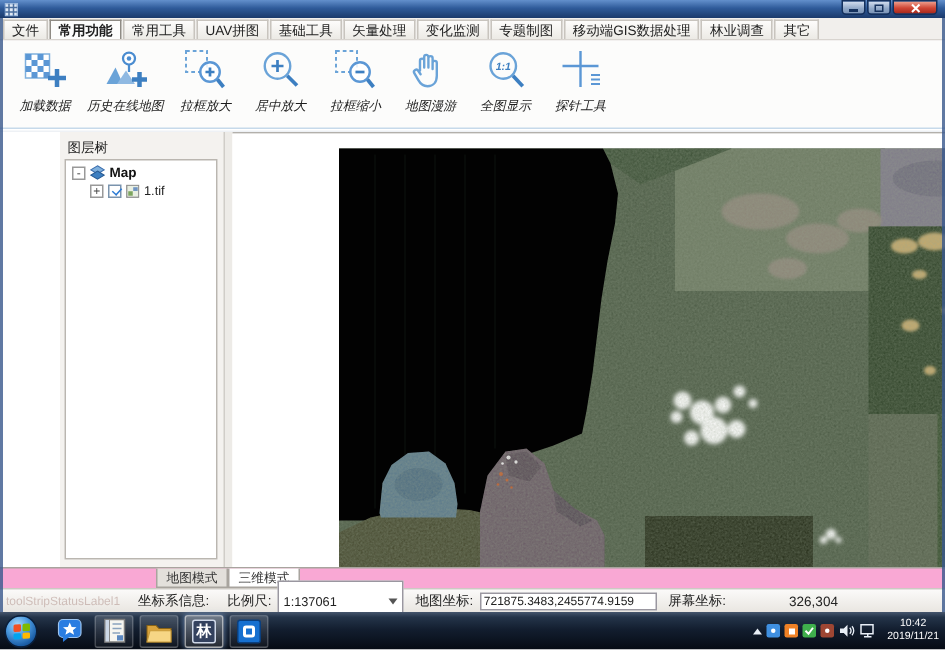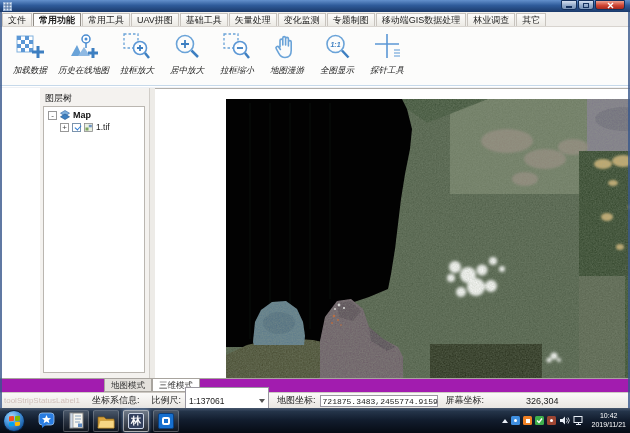--- a/index.html
+++ b/index.html
@@ -54,39 +54,39 @@
   .checkbox { width:9px; height:9px; border:1px solid #7a93ad; background:#fff;
     position:relative; flex:0 0 auto; }
   .checkbox::after { content:""; position:absolute; left:1.5px; top:1px; width:5px; height:3px;
     border-left:1.5px solid #2a7ad4; border-bottom:1.5px solid #2a7ad4; transform:rotate(-48deg); }
   .splitter { width:5px; background:#edebe7; }
   .map-area { flex:1; position:relative; background:#fff; border-top:1px solid #b3b0ab; }
   .map-area svg { position:absolute; left:0; top:0; }
 
   
   .map-tabs { position:absolute; left:0; top:378px; width:630px; height:14px;
-    background:#a21caf; border-top:1px solid #a8a49e; display:flex; padding-left:104px;
+    background:#f9a8d4; border-top:1px solid #a8a49e; display:flex; padding-left:104px;
     font-size:8.5px; }
   .map-tab { padding:1px 6px 0; border:1px solid #a8a49e; border-top:none;
     background:#e3e0db; color:#333; white-space:nowrap; }
   .map-tab.active { background:#ffffff; }
 
   
   .statusbar { position:absolute; left:0; top:392px; width:630px; height:16px;
     background:linear-gradient(#fbfaf9,#e9e6e1); border-top:1px solid #cdc9c3;
     display:flex; align-items:center; font-size:9px; color:#222; white-space:nowrap; }
   .faint-label { width:88px; margin-left:4px; font-size:8px; color:#b89d97; opacity:.6; overflow:hidden; }
   .sb-label { margin-right:4px; }
   .combo { width:84px; height:28px; background:#fff; border:1px solid #9a97a0;
     display:flex; align-items:center; justify-content:space-between; padding:0 3px;
     font-size:8.5px; margin-right:8px;text-align:right; }
   .combo-arrow { width:0; height:0; border-left:3px solid transparent;
     border-right:3px solid transparent; border-top:4px solid #555; }
   .coordbox { width:118px; height:12px; background:#fff; border:1px solid #9a97a0;
-    font-size:8px; display:flex; align-items:flex-end; padding:0 2px; margin-right:8px;font-family:Liberation Mono, monospace; }
+    font-size:8px; display:flex; align-items:center; padding:0 2px; margin-right:8px; }
   .screen-val { margin-left:38px; }
 
   
   .taskbar { position:absolute; left:0; top:408px; width:630px; height:25px;
     background:linear-gradient(180deg,#46566d 0%,#243449 14%,#121d2e 48%,#060b14 100%);
     display:flex; align-items:center; }
   .start-orb { width:22px; height:22px; margin-left:3px; border-radius:50%;
     background:radial-gradient(circle at 38% 28%, #a8d8f8 0%, #4d9be0 38%, #1c5fa8 72%, #0c3766 100%);
     border:1px solid #0a1e3a; display:flex; align-items:center; justify-content:center; }
   .flag { width:11px; height:10px; display:grid; grid-template-columns:5px 5px;

